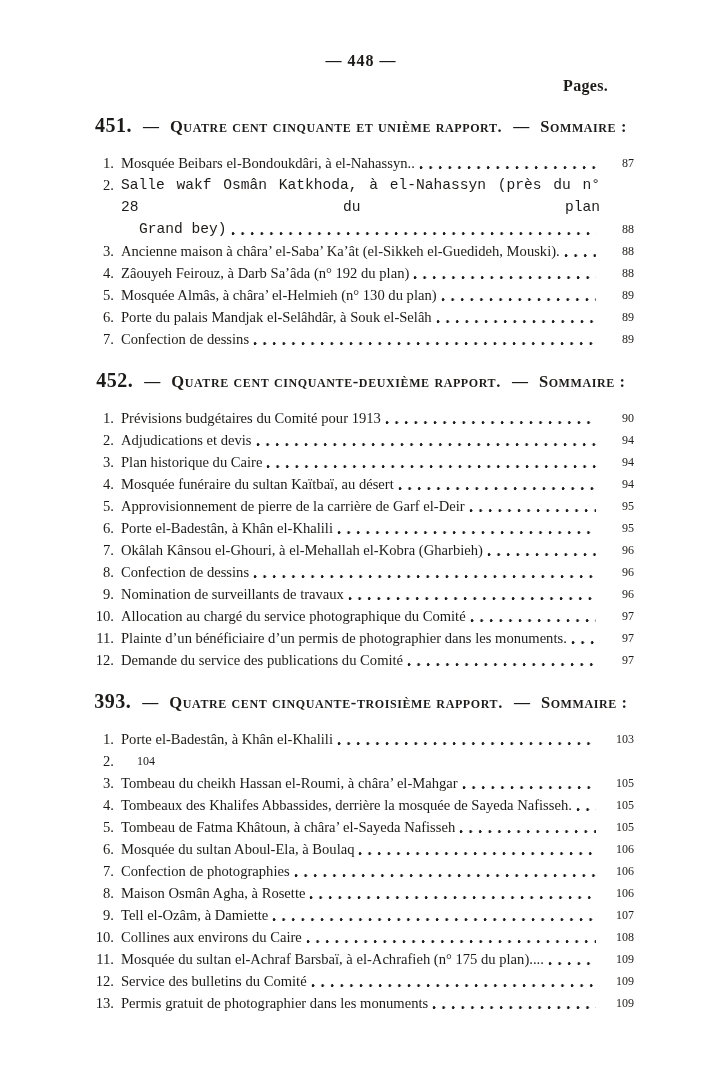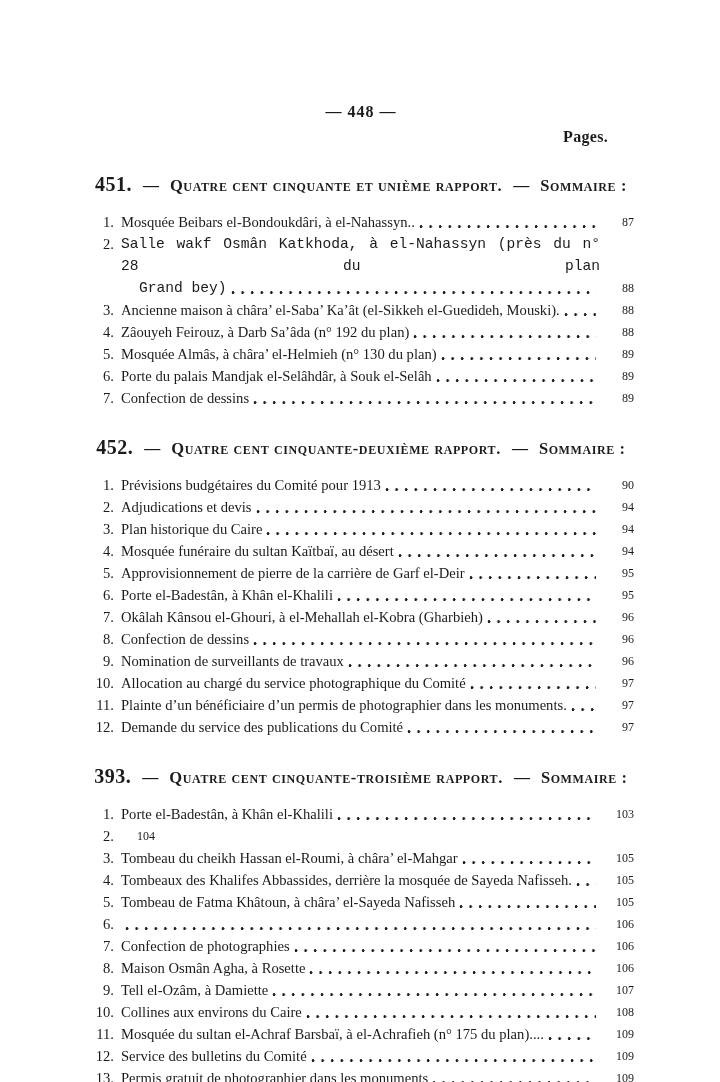--- a/index.html
+++ b/index.html
@@ -11,37 +11,37 @@
     width: 720px;
     height: 1082px;
     font-family: "Liberation Serif", "DejaVu Serif", serif;
     color: #1d1b19;
     overflow: hidden;
   }
   .page {
     box-sizing: border-box;
     width: 720px;
     height: 1082px;
-    padding: 103px 86px 0 88px;
+    padding: 52px 86px 0 88px;
     overflow: hidden;
   }
   .folio {
     text-align: center;
     font-size: 16px;
     font-weight: 700;
     letter-spacing: 1px;
   }
   .pages-label {
     text-align: right;
     font-size: 16px;
     font-weight: 700;
     margin: 7px 26px 0 0;
     letter-spacing: 0.3px;
   }
-  .report { margin-top: 24px; }
+  .report { margin-top: 16px; }
   .heading {
     margin: 0;
     text-align: center;
     font-weight: 700;
     white-space: nowrap;
   }
   .sec-num { font-size: 20px; letter-spacing: 0.5px; }
   .dash { font-size: 16px; padding: 0 5px; }
   .sec-title, .sec-sommaire {
     font-variant: small-caps;
@@ -346,20 +346,21 @@
     <span class="e-body">
       <span class="e-title">Tombeau de Fatma Khâtoun, à châra’ el-Sayeda Nafisseh</span>
       <span class="leader"></span>
     </span>
     <span class="e-page">105</span>
   </div>
 
   <div class="entry">
     <span class="e-num">6.</span>
     <span class="e-body">
+      <span class="e-title">Mosquée du sultan Aboul-Ela, à Boulaq</span>
       <span class="leader"></span>
     </span>
     <span class="e-page">106</span>
   </div>
 
   <div class="entry">
     <span class="e-num">7.</span>
     <span class="e-body">
       <span class="e-title">Confection de photographies</span>
       <span class="leader"></span>

